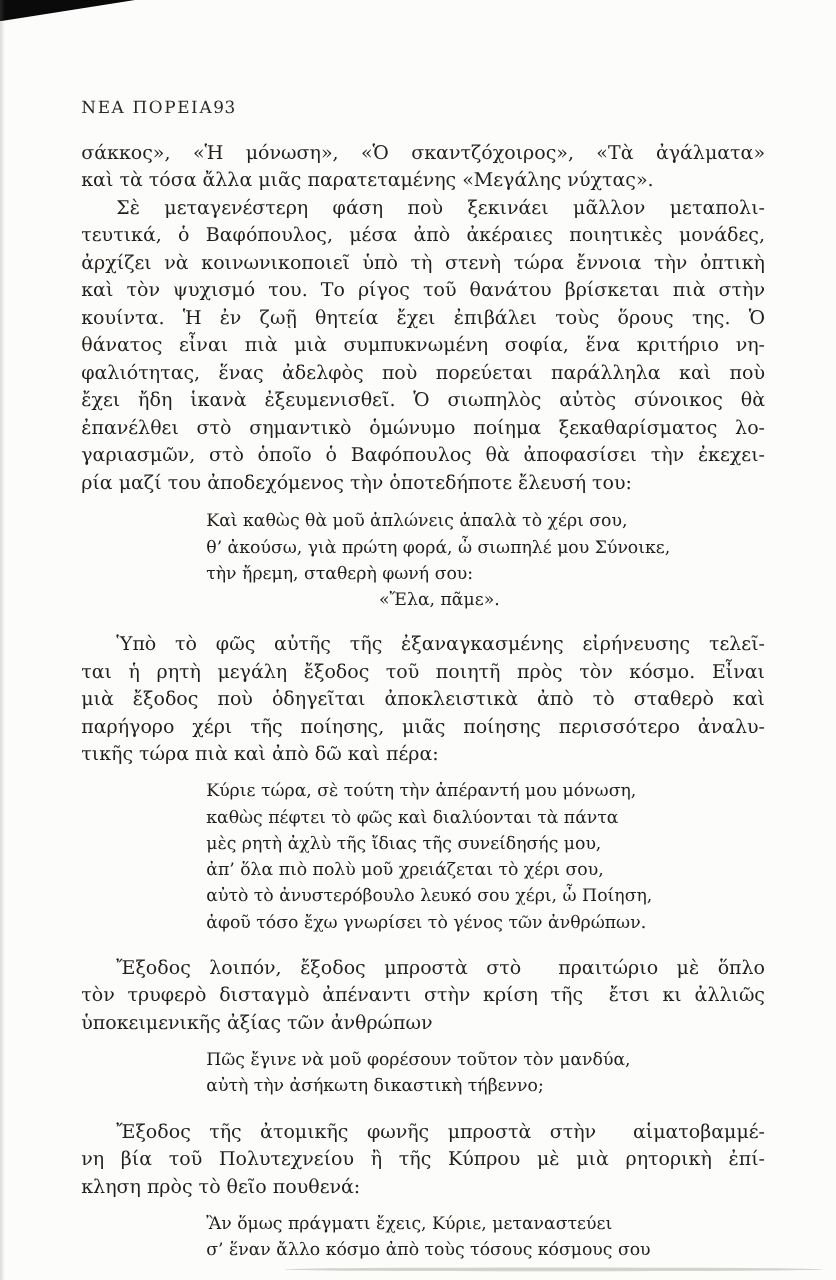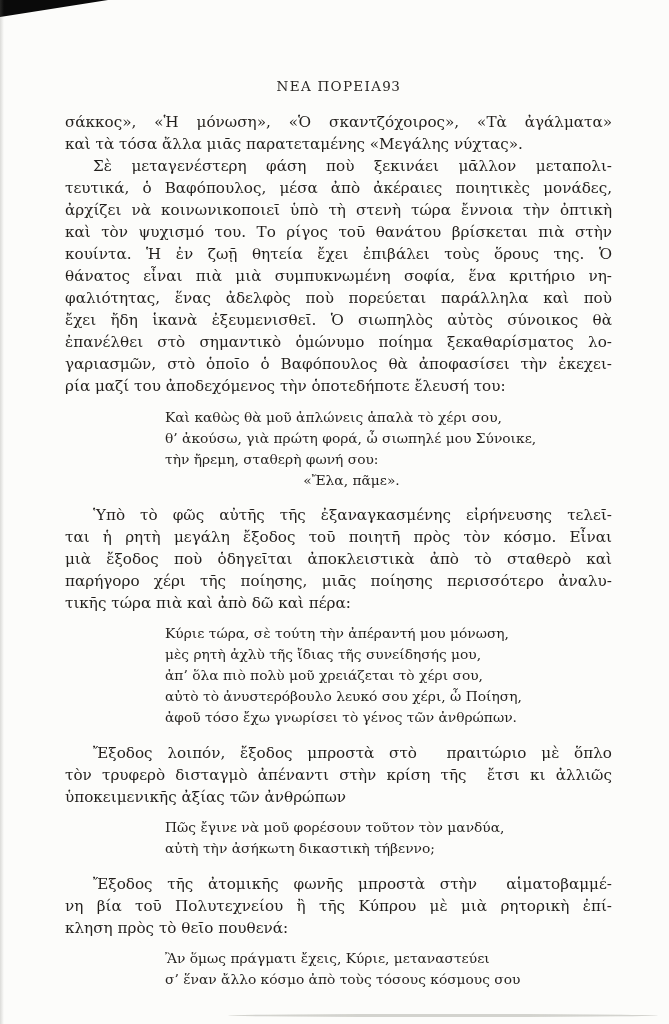--- a/index.html
+++ b/index.html
@@ -28,21 +28,21 @@
     width:430px; height:3px;
     background:#cbcbc5;
     border-radius:50%;
     opacity:0.85;
   }
   .content {
     position:absolute; top:78px; left:65px;
     width:547px;
   }
   .header {
-    display:flex; justify-content:center; align-items:baseline;
+    display:flex; justify-content:flex-start; align-items:baseline;
     font-size:13.5px; letter-spacing:1.3px;
     margin-bottom:17px;
     color:#2a2724;
   }
   .pagenum { letter-spacing:0.5px; }
   .body-text { font-size:15.2px; line-height:22px; }
   .para { margin:0; }
   .para .line { white-space:pre-wrap; }
   .para .line.just { text-align:justify; text-align-last:justify; }
   .para.indent .line:first-child { text-indent:28px; }
@@ -102,20 +102,21 @@
       <div class="para indent">
           <div class="line just">Ὑπὸ τὸ φῶς αὐτῆς τῆς ἐξαναγκασμένης εἰρήνευσης τελεῖ-</div>
           <div class="line just">ται ἡ ρητὴ μεγάλη ἔξοδος τοῦ ποιητῆ πρὸς τὸν κόσμο. Εἶναι</div>
           <div class="line just">μιὰ ἔξοδος ποὺ ὁδηγεῖται ἀποκλειστικὰ ἀπὸ τὸ σταθερὸ καὶ</div>
           <div class="line just">παρήγορο χέρι τῆς ποίησης, μιᾶς ποίησης περισσότερο ἀναλυ-</div>
           <div class="line">τικῆς τώρα πιὰ καὶ ἀπὸ δῶ καὶ πέρα:</div>
         </div>
 
       <div class="verse v-tight">
           <div class="line">Κύριε τώρα, σὲ τούτη τὴν ἀπέραντή μου μόνωση,</div>
+          <div class="line">καθὼς πέφτει τὸ φῶς καὶ διαλύονται τὰ πάντα</div>
           <div class="line">μὲς ρητὴ ἀχλὺ τῆς ἴδιας τῆς συνείδησής μου,</div>
           <div class="line">ἀπ’ ὅλα πιὸ πολὺ μοῦ χρειάζεται τὸ χέρι σου,</div>
           <div class="line">αὐτὸ τὸ ἀνυστερόβουλο λευκό σου χέρι, ὦ Ποίηση,</div>
           <div class="line">ἀφοῦ τόσο ἔχω γνωρίσει τὸ γένος τῶν ἀνθρώπων.</div>
         </div>
 
       <div class="para indent">
           <div class="line just">Ἔξοδος λοιπόν, ἔξοδος μπροστὰ στὸ  πραιτώριο μὲ ὅπλο</div>
           <div class="line just">τὸν τρυφερὸ δισταγμὸ ἀπέναντι στὴν κρίση τῆς  ἔτσι κι ἀλλιῶς</div>
           <div class="line">ὑποκειμενικῆς ἀξίας τῶν ἀνθρώπων</div>

